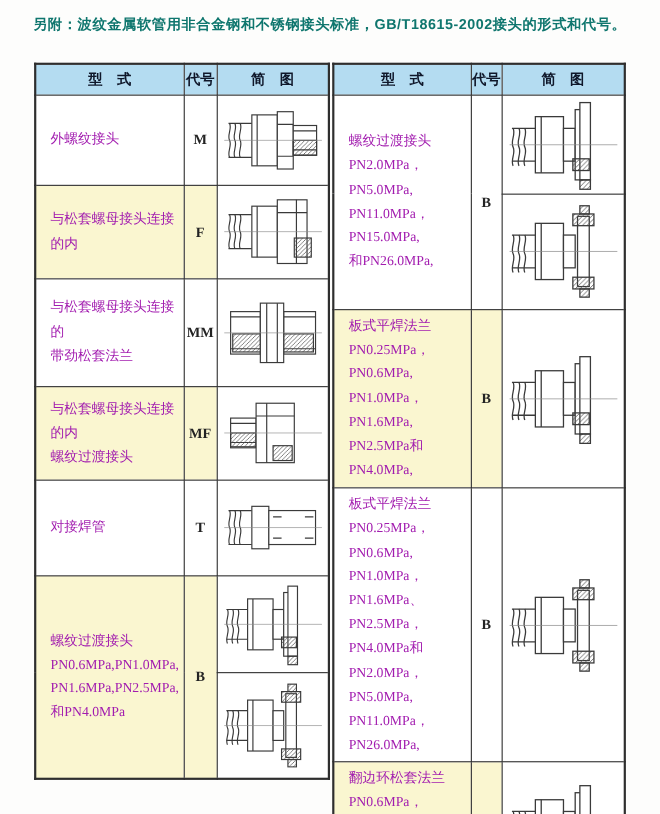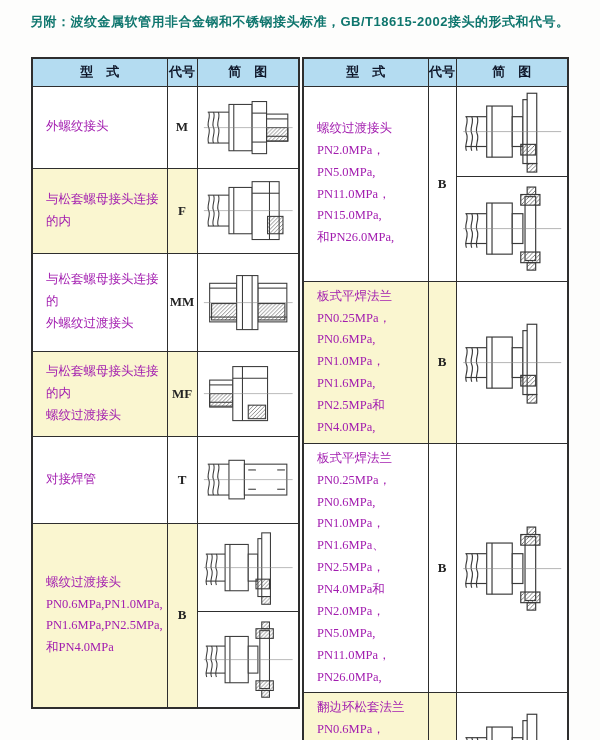--- a/index.html
+++ b/index.html
@@ -140,21 +140,21 @@
               <line x1="72" y1="10" x2="72" y2="70"></line>
               <rect x="70" y="46" width="16" height="18" fill="url(#h1)"></rect>
               <line x1="54" y1="22" x2="82" y2="22"></line>
             </g>
             <line x1="4" y1="40" x2="96" y2="40" stroke="#8a8a8a" stroke-width="0.6"></line>
           </svg>
         </td>
   </tr>
   <tr class="lt-r3">
     <td class="cell-type">与松套螺母接头连接的
-外螺纹过渡接头</td>
+带劲松套法兰</td>
     <td class="cell-code">MM</td>
     <td class="cell-diag">
           <svg class="diag-svg" viewBox="0 0 100 80" preserveAspectRatio="xMidYMid meet">
             <defs>
               <pattern id="h2" width="4" height="4" patternUnits="userSpaceOnUse">
                 <path d="M0 4 L4 0" stroke="#555" stroke-width="0.7"></path>
               </pattern>
             </defs>
             <g stroke="#3a3a3a" stroke-width="1.1" fill="none">
               <rect x="10" y="20" width="28" height="40" fill="#fff"></rect>

